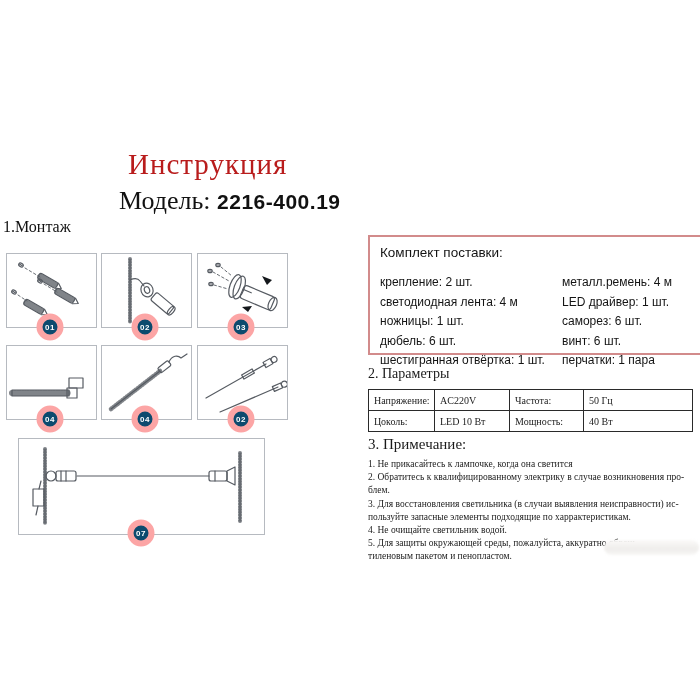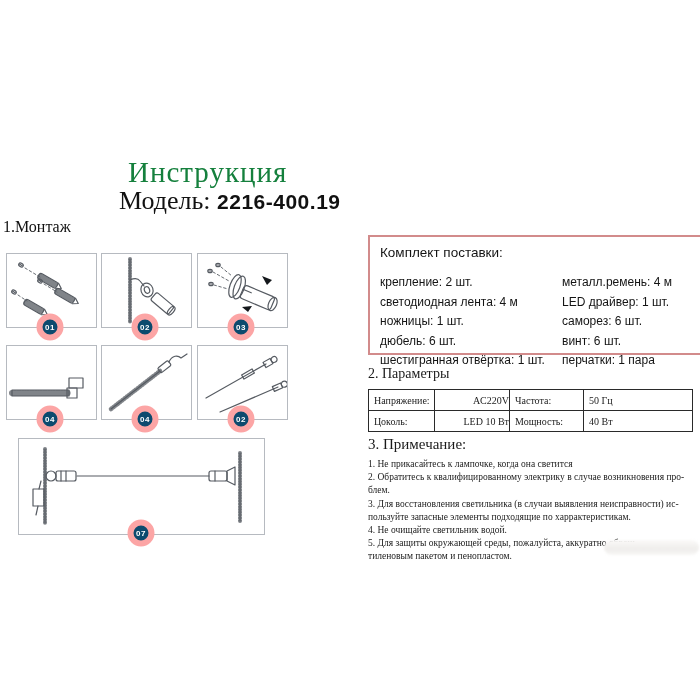--- a/index.html
+++ b/index.html
@@ -3,21 +3,21 @@
 <meta charset="utf-8">
 <style>
   html,body{margin:0;padding:0;}
   body{
     width:700px;height:700px;background:#ffffff;position:relative;
     font-family:"Liberation Serif", serif;color:#1a1a1a;overflow:hidden;
   }
   .abs{position:absolute;}
 
   
-  .title{left:128px;top:156px;font-size:29px;letter-spacing:1px;color:#15803d;}
+  .title{left:128px;top:148px;font-size:29px;letter-spacing:1px;color:#b91c1c;}
   .model-line{left:119px;top:186px;font-size:26px;color:#111;white-space:nowrap;}
   .model-number{font-family:"Liberation Sans",sans-serif;font-weight:700;font-size:21px;letter-spacing:0.5px;}
 
   
   .montage-label{left:3px;top:218px;font-size:16px;color:#111;}
   .dbox{position:absolute;background:#fff;border:1px solid #b6bac0;}
   .dbox svg{display:block;width:100%;height:100%;}
   .badge{
     position:absolute;width:15px;height:15px;border-radius:50%;
     background:#0c4a6e;border:6px solid #fca5a5;color:#fff;
@@ -37,21 +37,21 @@
 
   .params-title{left:368px;top:366px;font-size:14px;}
   table.params{
     position:absolute;left:368px;top:389px;border-collapse:collapse;
     font-size:10px;color:#222;table-layout:fixed;
   }
   table.params td{
     border:1px solid #2a2a2a;height:20px;padding:0 0 0 5px;
     overflow:hidden;white-space:nowrap;
   }
-  td.c1{width:60px;} td.c2{width:69px;text-align:right;} td.c3{width:68px;} td.c4{width:103px;}
+  td.c1{width:60px;} td.c2{width:69px;} td.c3{width:68px;} td.c4{width:103px;}
 
   .notes-title{left:368px;top:436px;font-size:15px;}
   .notes{left:368px;top:458px;width:330px;font-size:9.5px;line-height:13.2px;color:#222;}
   .note-item{white-space:pre-line;}
 
   .smudge{
     left:604px;top:540px;width:95px;height:15px;border-radius:8px;
     background:linear-gradient(180deg,#fbfaf9,#efedeb 60%,#f8f7f6);
     filter:blur(1px);
   }

